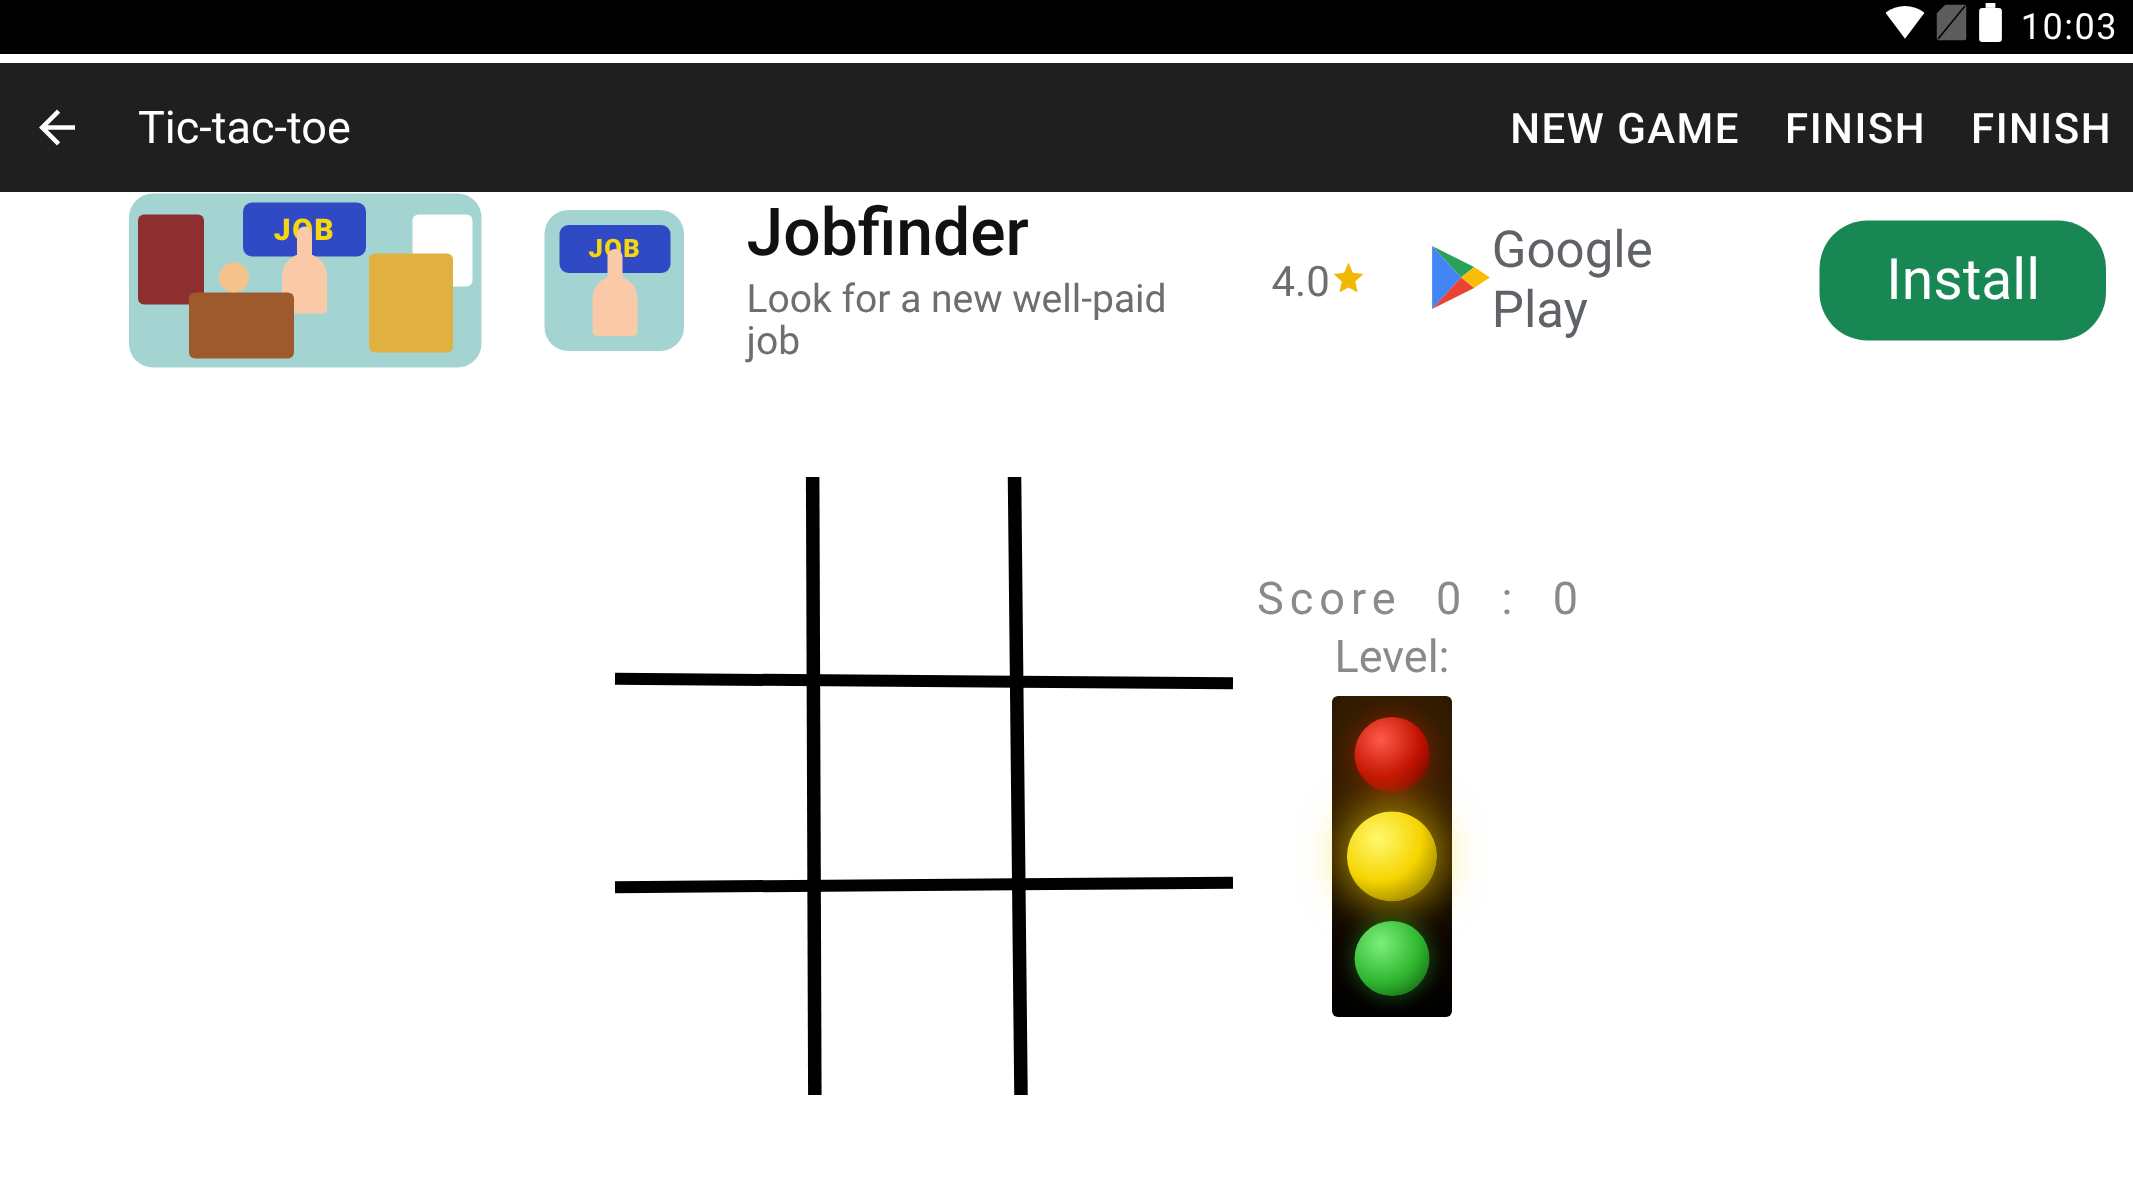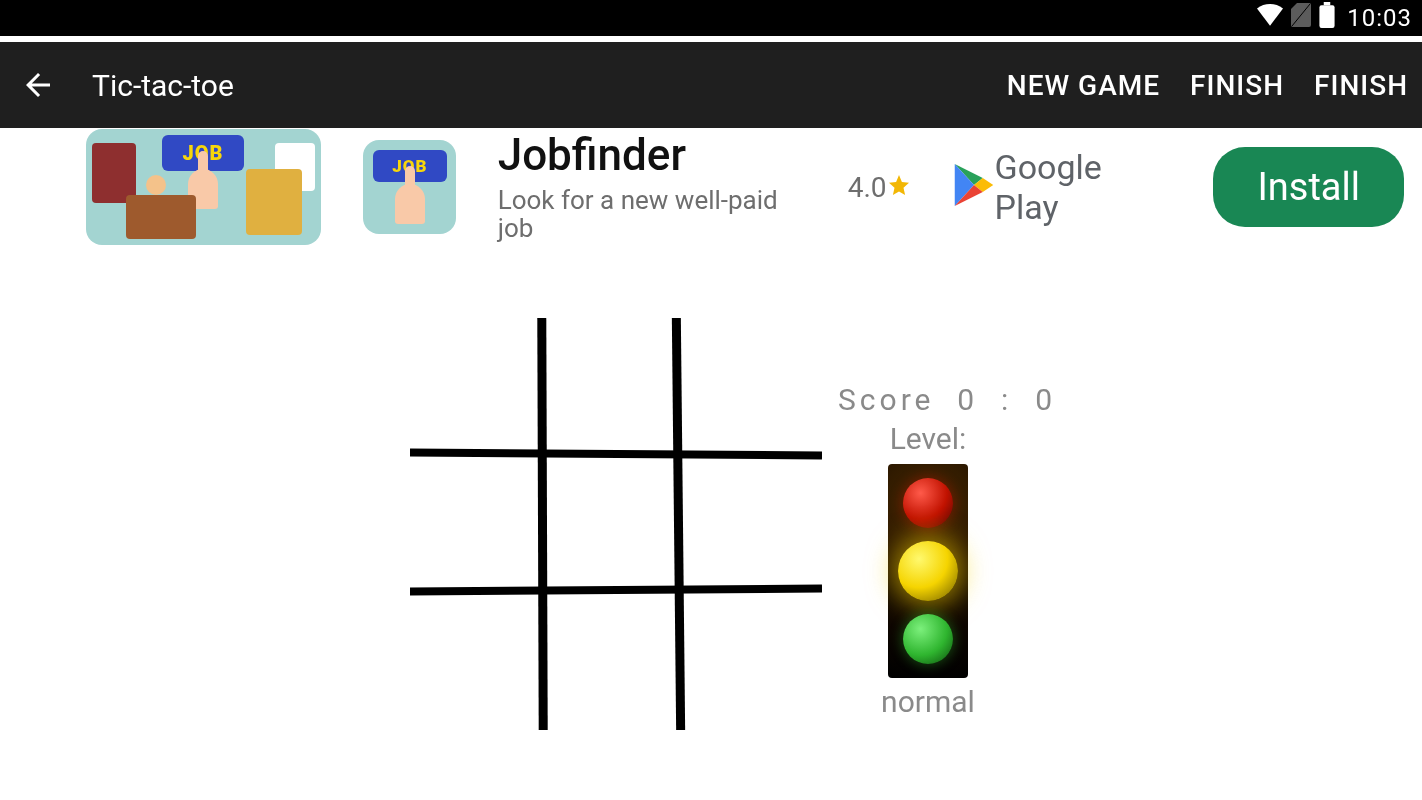--- a/index.html
+++ b/index.html
@@ -399,16 +399,15 @@
   <div class="side-panel">
     <div class="score-line">
       <span>Score</span>&nbsp;&nbsp;<span>0</span>&nbsp;&nbsp;<span>:</span>&nbsp;&nbsp;<span>0</span>
     </div>
     <div class="level-label">Level:</div>
     <div class="traffic-light">
       <div class="bulb red"></div>
       <div class="bulb yellow"></div>
       <div class="bulb green"></div>
     </div>
-    <div class="level-name">normal</div>
   </div>
 
 </div>
 
 </body></html>

